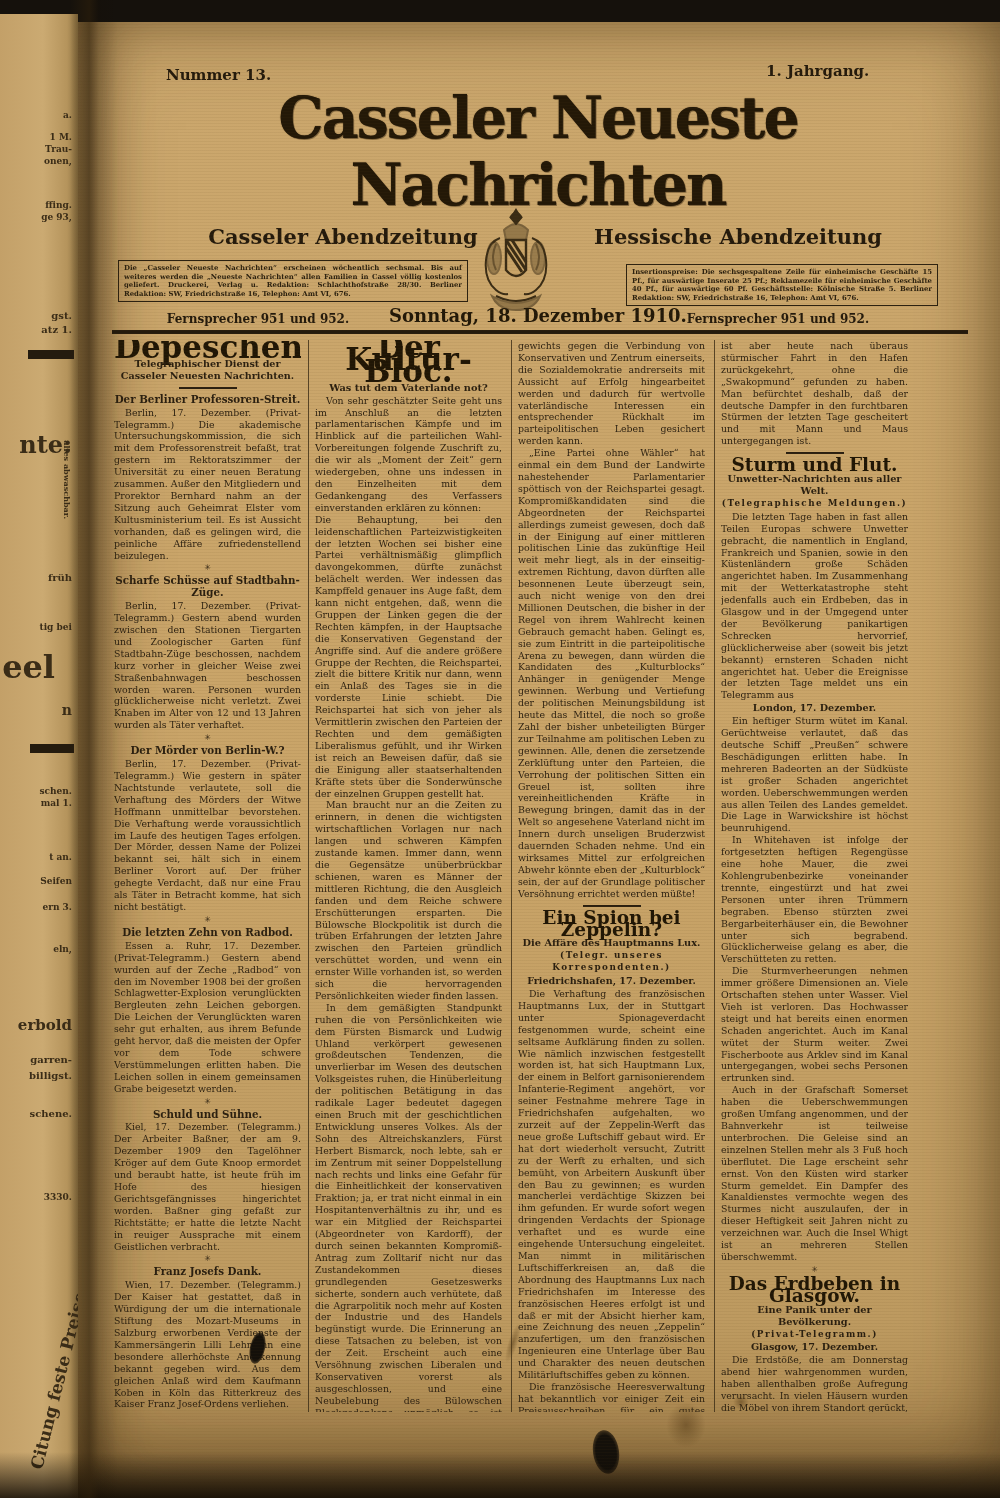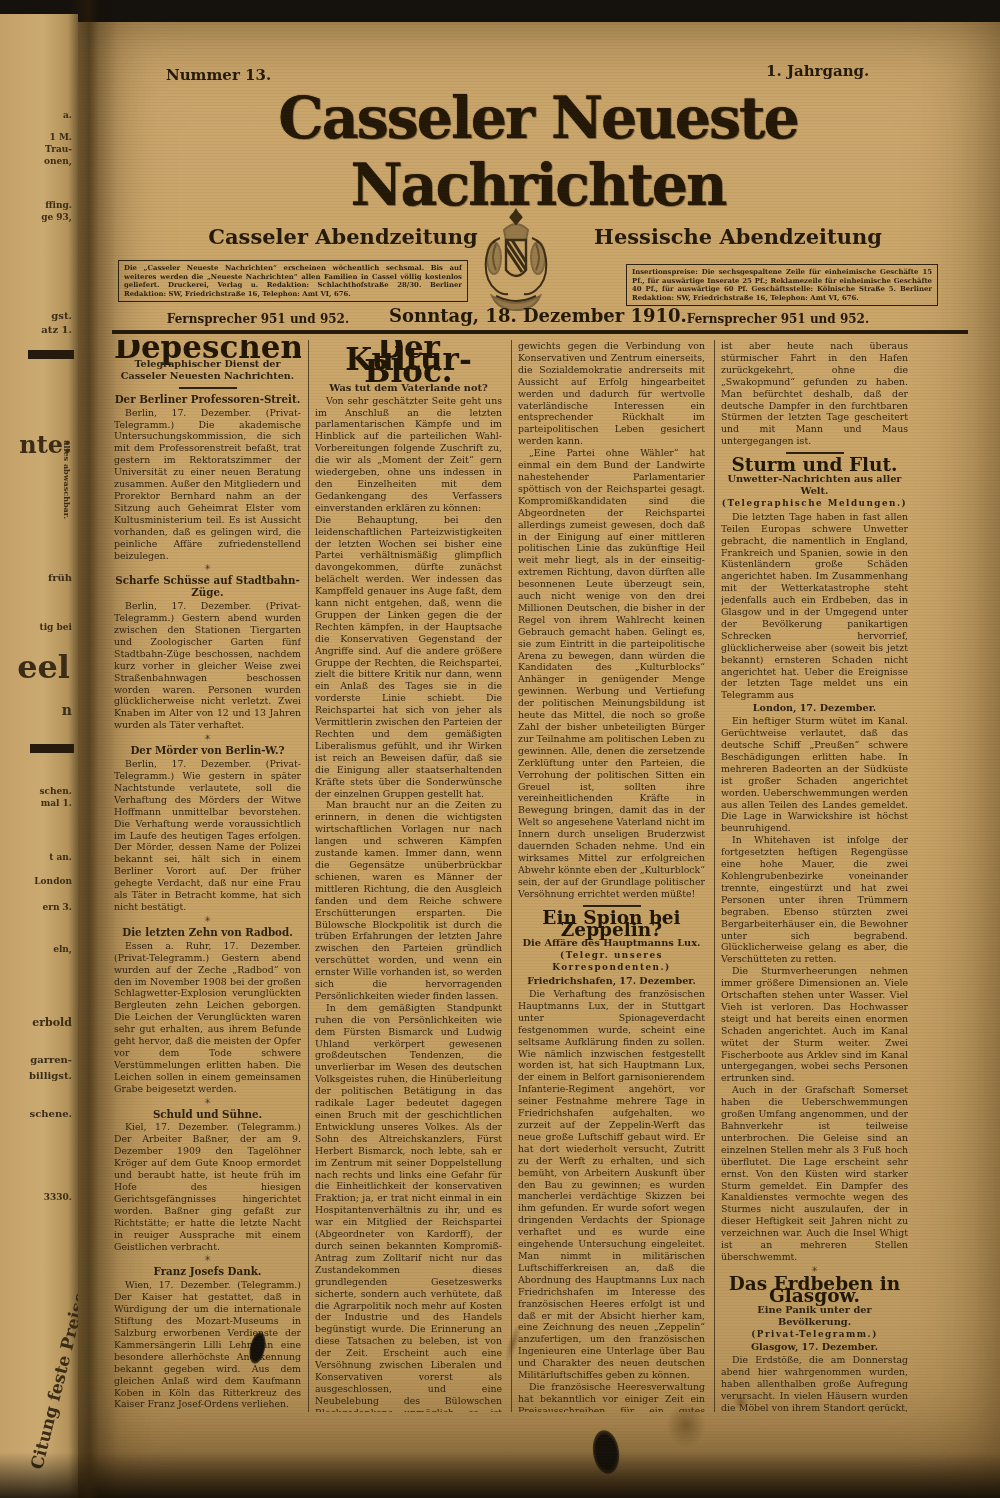--- a/index.html
+++ b/index.html
@@ -83,30 +83,30 @@
     <span class="frag" style="right: 6px; top: 142px; font-size: 9px;">onen,</span>
     <span class="frag" style="right: 6px; top: 186px; font-size: 9px;">ffing.</span>
     <span class="frag" style="right: 6px; top: 198px; font-size: 9px;">ge 93,</span>
     <span class="frag" style="right: 6px; top: 296px; font-size: 10px;">gst.</span>
     <span class="frag" style="right: 6px; top: 310px; font-size: 10px;">atz 1.</span>
     <div class="bar" style="right: 4px; top: 336px; width: 46px; height: 9px;"></div>
     <span class="frag" style="right: 6px; top: 416px; font-size: 24px;">nte:</span>
     <span class="frag" style="right: 6px; top: 505px; font-size: 8px; transform: rotate(90deg); transform-origin: right top;">alles abwaschbar.</span>
     <span class="frag" style="right: 6px; top: 558px; font-size: 10px;">früh</span>
     <span class="frag" style="right: 6px; top: 608px; font-size: 9px;">tig bei</span>
-    <span class="frag" style="right: 8px; top: 634px; font-size: 32px;">eel</span>
+    <span class="frag" style="right: 23px; top: 634px; font-size: 32px;">eel</span>
     <span class="frag" style="right: 6px; top: 688px; font-size: 14px;">n</span>
     <div class="bar" style="right: 4px; top: 730px; width: 44px; height: 9px;"></div>
     <span class="frag" style="right: 6px; top: 772px; font-size: 9px;">schen.</span>
     <span class="frag" style="right: 6px; top: 784px; font-size: 9px;">mal 1.</span>
     <span class="frag" style="right: 6px; top: 838px; font-size: 9px;">t an.</span>
-    <span class="frag" style="right: 6px; top: 862px; font-size: 9px;">London</span>
+    <span class="frag" style="right: 6px; top: 862px; font-size: 9px;">Seifen</span>
     <span class="frag" style="right: 6px; top: 888px; font-size: 9px;">ern 3.</span>
     <span class="frag" style="right: 6px; top: 930px; font-size: 9px;">eln,</span>
-    <span class="frag" style="right: 6px; top: 1002px; font-size: 11px;">erbold</span>
+    <span class="frag" style="right: 6px; top: 1002px; font-size: 15px;">erbold</span>
     <span class="frag" style="right: 6px; top: 1040px; font-size: 10px;">garren-</span>
     <span class="frag" style="right: 6px; top: 1056px; font-size: 10px;">billigst.</span>
     <span class="frag" style="right: 6px; top: 1094px; font-size: 10px;">schene.</span>
     <span class="frag" style="right: 6px; top: 1178px; font-size: 9px;">3330.</span>
     <span class="frag" style="right: 6px; top: 1270px; font-size: 17px; transform: rotate(-76deg); transform-origin: right top;">Citung feste Preise.</span>
   </div>
 <div class="gutter"></div>
 
 <div class="page">
   <div class="issue">Nummer 13.</div>

